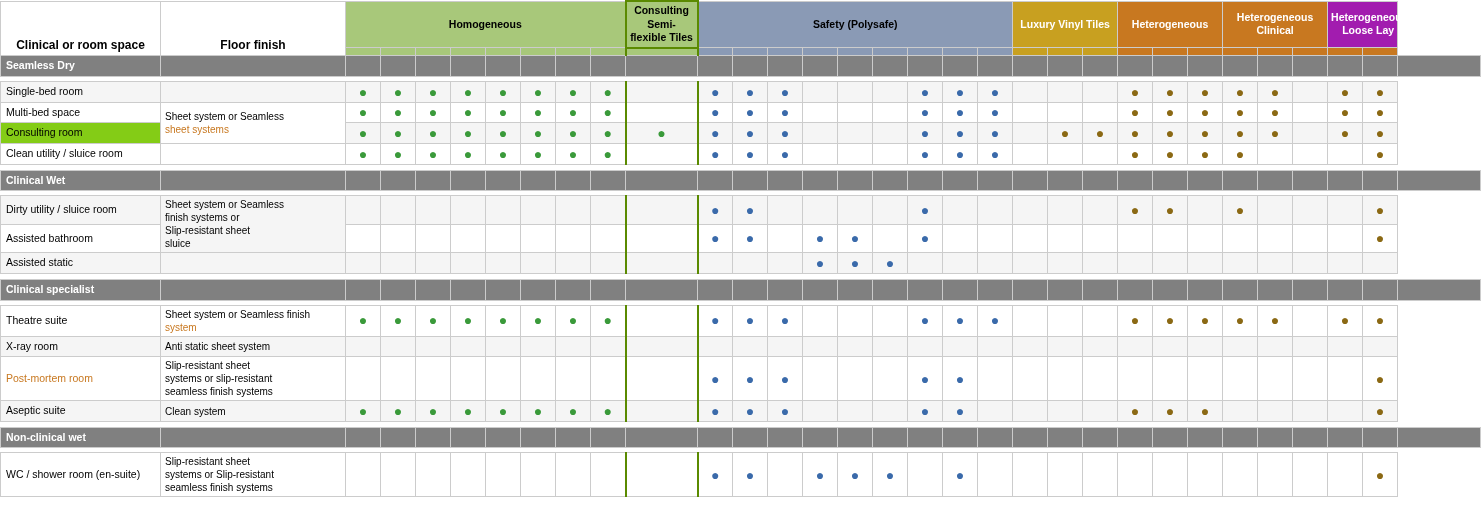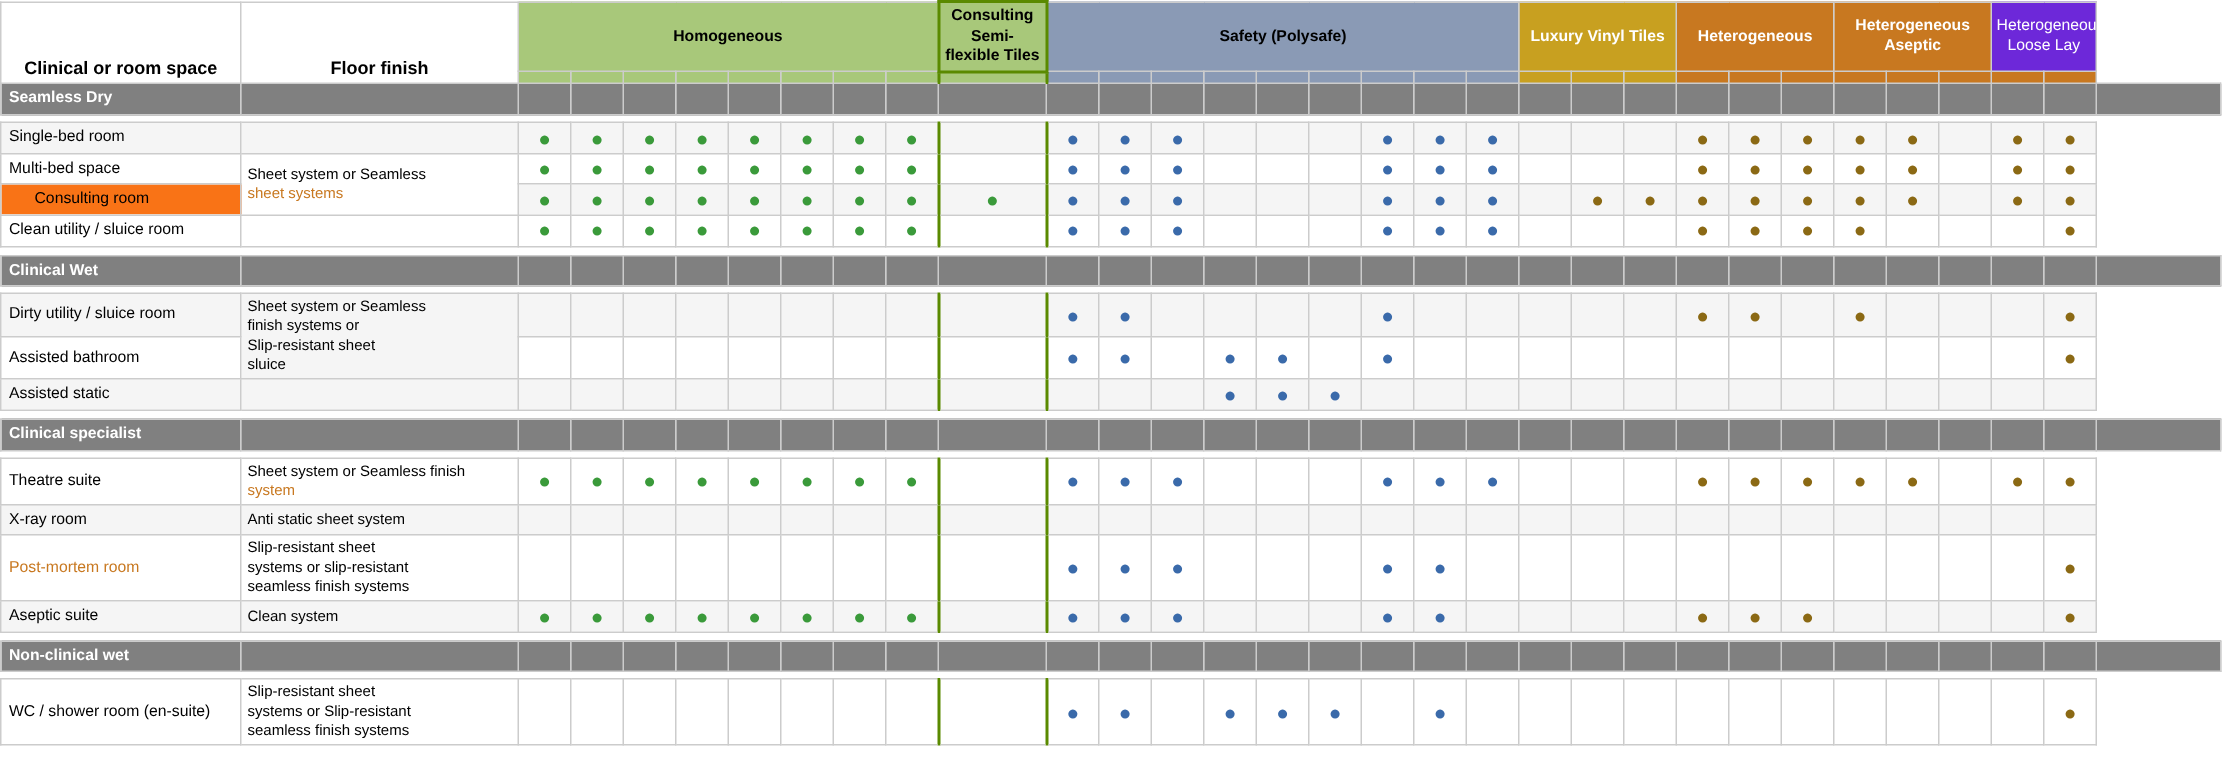--- a/index.html
+++ b/index.html
@@ -21,21 +21,21 @@
     col.het1, col.het2, col.het3 { width: 35px; }
     col.ha1, col.ha2, col.ha3 { width: 35px; }
     col.hl1, col.hl2 { width: 35px; }
 
     .header-group-homogeneous { background: #a8c87a; text-align: center; font-weight: bold; color: #000; }
     .header-group-hsf { background: #a8c87a; text-align: center; font-weight: bold; color: #000; border: 2px solid #5a8a00; }
     .header-group-safety { background: #8a9ab5; text-align: center; font-weight: bold; color: #000; }
     .header-group-lvt { background: #c8a020; text-align: center; font-weight: bold; color: #fff; }
     .header-group-het { background: #c87820; text-align: center; font-weight: bold; color: #fff; }
     .header-group-ha { background: #c87820; text-align: center; font-weight: bold; color: #fff; }
-    .header-group-hl { background: #6d28d9; text-align: center; font-weight: normal; color: #fff; }
+    .header-group-hl { background: #a21caf; text-align: right; font-weight: bold; color: #fff; }
 
     .col-header-left { background: #fff; font-weight: bold; vertical-align: bottom; border: 1px solid #ccc; }
   </style>
 </head>
 <body>
 
 <div class="table-container">
 <table>
   <colgroup>
     <col class="cat">
@@ -85,21 +85,21 @@
       <th colspan="8" class="header-group-homogeneous">Homogeneous</th>
 
       <th colspan="1" class="header-group-hsf" style="border:2px solid #5a8a00;">Consulting Semi-flexible Tiles</th>
 
       <th colspan="9" class="header-group-safety">Safety (Polysafe)</th>
 
       <th colspan="3" class="header-group-lvt">Luxury Vinyl Tiles</th>
 
       <th colspan="3" class="header-group-het">Heterogeneous</th>
 
-      <th colspan="3" class="header-group-ha">Heterogeneous Aseptic</th>
+      <th colspan="3" class="header-group-ha">Heterogeneous Clinical</th>
 
       <th colspan="2" class="header-group-hl">Heterogeneous Loose Lay</th>
     </tr>
     <tr>
 
       <td style="background:#a8c87a; height:8px;"></td>
           <td style="background:#a8c87a;"></td>
       <td style="background:#a8c87a;"></td>
           <td style="background:#a8c87a;"></td>
       <td style="background:#a8c87a;"></td>
@@ -236,21 +236,21 @@
           <td style="text-align: center; padding: 0px; background-color: rgb(255, 255, 255);"><span style="font-size: 14px; color: rgb(139, 105, 20);">●</span></td>
           <td style="text-align: center; padding: 0px; background-color: rgb(255, 255, 255);"><span style="font-size: 14px; color: rgb(139, 105, 20);">●</span></td>
           <td style="text-align: center; padding: 0px; background-color: rgb(255, 255, 255);"><span style="font-size: 14px; color: rgb(139, 105, 20);">●</span></td>
           <td style="text-align: center; padding: 0px; background-color: rgb(255, 255, 255);"><span style="font-size: 14px; color: rgb(139, 105, 20);">●</span></td>
           <td style="text-align: center; padding: 0px; background-color: rgb(255, 255, 255);"><span style="font-size: 14px; color: rgb(139, 105, 20);">●</span></td>
           <td style="text-align: center; padding: 0px; background-color: rgb(255, 255, 255);"></td>
           <td style="text-align: center; padding: 0px; background-color: rgb(255, 255, 255);"><span style="font-size: 14px; color: rgb(139, 105, 20);">●</span></td>
           <td style="text-align: center; padding: 0px; background-color: rgb(255, 255, 255);"><span style="font-size: 14px; color: rgb(139, 105, 20);">●</span></td>
         </tr>
         <tr>
-          <td style="background-color: #f97316; padding: 3px 22px; font-weight: normal;">Consulting room</td>
+          <td style="background-color: #84cc16; padding: 3px 5px; font-weight: normal;">Consulting room</td>
           <td style="text-align: center; padding: 0px; background-color: rgb(245, 245, 245);"><span style="font-size: 14px; color: rgb(58, 154, 58);">●</span></td>
           <td style="text-align: center; padding: 0px; background-color: rgb(245, 245, 245);"><span style="font-size: 14px; color: rgb(58, 154, 58);">●</span></td>
           <td style="text-align: center; padding: 0px; background-color: rgb(245, 245, 245);"><span style="font-size: 14px; color: rgb(58, 154, 58);">●</span></td>
           <td style="text-align: center; padding: 0px; background-color: rgb(245, 245, 245);"><span style="font-size: 14px; color: rgb(58, 154, 58);">●</span></td>
           <td style="text-align: center; padding: 0px; background-color: rgb(245, 245, 245);"><span style="font-size: 14px; color: rgb(58, 154, 58);">●</span></td>
           <td style="text-align: center; padding: 0px; background-color: rgb(245, 245, 245);"><span style="font-size: 14px; color: rgb(58, 154, 58);">●</span></td>
           <td style="text-align: center; padding: 0px; background-color: rgb(245, 245, 245);"><span style="font-size: 14px; color: rgb(58, 154, 58);">●</span></td>
           <td style="text-align: center; padding: 0px; background-color: rgb(245, 245, 245);"><span style="font-size: 14px; color: rgb(58, 154, 58);">●</span></td>
           <td style="text-align: center; padding: 0px; background-color: rgb(245, 245, 245); border-left: 2px solid rgb(90, 138, 0); border-right: 2px solid rgb(90, 138, 0);"><span style="font-size: 14px; color: rgb(58, 154, 58);">●</span></td>
           <td style="text-align: center; padding: 0px; background-color: rgb(245, 245, 245);"><span style="font-size: 14px; color: rgb(58, 106, 170);">●</span></td>

